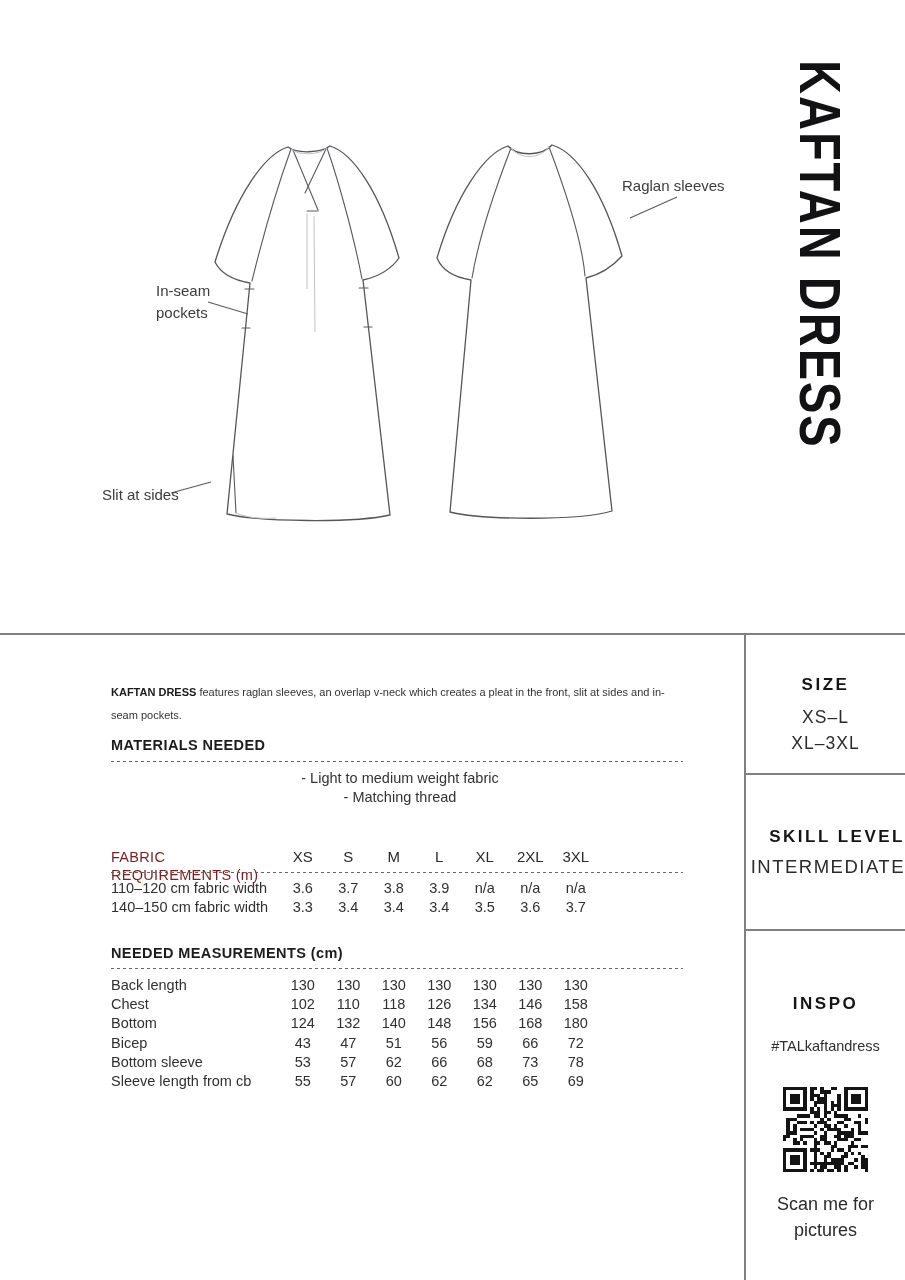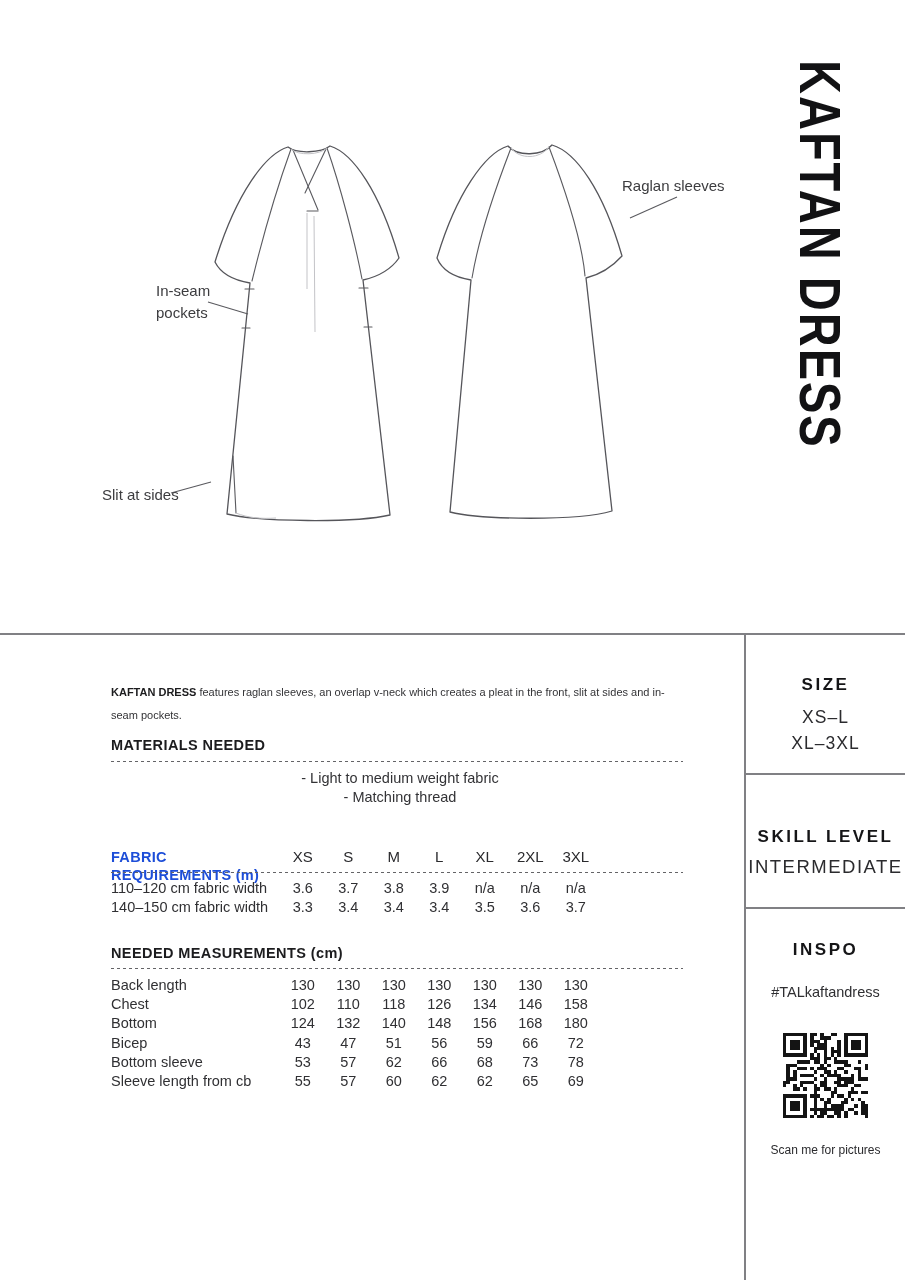--- a/index.html
+++ b/index.html
@@ -32,42 +32,42 @@
         background:repeating-linear-gradient(90deg,#646467 0 2.6px,transparent 2.6px 6px);
         background-size:100% 1.4px;background-repeat:no-repeat;}
   .mat-dash{top:761px;}
   .mat-list{top:769px;font-size:14.5px;line-height:19px;color:#333336;text-align:center;}
 
   .t-row{display:grid;grid-template-columns:169px repeat(7,45.5px);
          font-size:14.5px;line-height:19.2px;color:#303033;}
   .t-row .lab{text-align:left;}
   .t-row .val{text-align:center;}
   .t-head{font-size:15px;line-height:18px;color:#2a2a2d;}
-  .t-head .lab{font-weight:700;letter-spacing:.3px;color:#1d4ed8;font-size:14.5px;}
+  .t-head .lab{font-weight:400;letter-spacing:.3px;color:#7f1d1d;font-size:14.5px;}
   .fab-head{top:848px;}
   .fab-dash{top:872px;}
   .fab-rows{top:879px;}
   .meas-head{top:945px;}
   .meas-dash{top:968px;}
   .meas-rows{top:976px;}
 
   
   .sidebar{position:absolute;left:746px;top:635px;width:159px;height:645px;text-align:center;}
   .side-sec{box-sizing:border-box;}
   .side-size{height:140px;border-bottom:2px solid #808084;}
-  .side-skill{height:134px;border-bottom:2px solid #808084;}
+  .side-skill{height:156px;border-bottom:2px solid #808084;text-align:right;}
   .side-head{font-size:17px;font-weight:700;letter-spacing:2.5px;color:#151517;}
   .size-head{padding-top:40px;}
   .size-vals{margin-top:9px;font-size:17.5px;line-height:26px;letter-spacing:1px;color:#2b2b2e;}
   .skill-head{padding-top:52px;}
   .skill-val{margin-top:9px;font-size:18.5px;letter-spacing:1.5px;color:#2b2b2e;}
-  .inspo-head{padding-top:31px;}
+  .inspo-head{padding-top:63px;}
   .inspo-tag{margin-top:24px;font-size:14.5px;color:#2f2f32;}
   .qr-wrap{margin-top:33px;display:flex;justify-content:center;}
-  .scan{margin:15px auto 0;width:112px;font-size:12px;line-height:26px;color:#2b2b2e;}
+  .scan{margin:15px auto 0;width:112px;font-size:18px;line-height:26px;color:#2b2b2e;}
 </style>
 </head>
 <body>
 
 <div class="page">
 
   <svg class="drawing-svg" width="560" height="450" viewBox="0 0 560 450">
     <g fill="#ffffff" stroke="#55555a" stroke-width="1.3" stroke-linejoin="round" stroke-linecap="round">
 
       <path d="M138,47 C115,54 86,94 65,162 C71,174 82,180 100,183 L77,414 C110,422 205,423 240,415 L213,180 C231,176 242,168 249,158 C230,92 203,53 180,46 C171,53 147,54 138,47 Z"></path>

